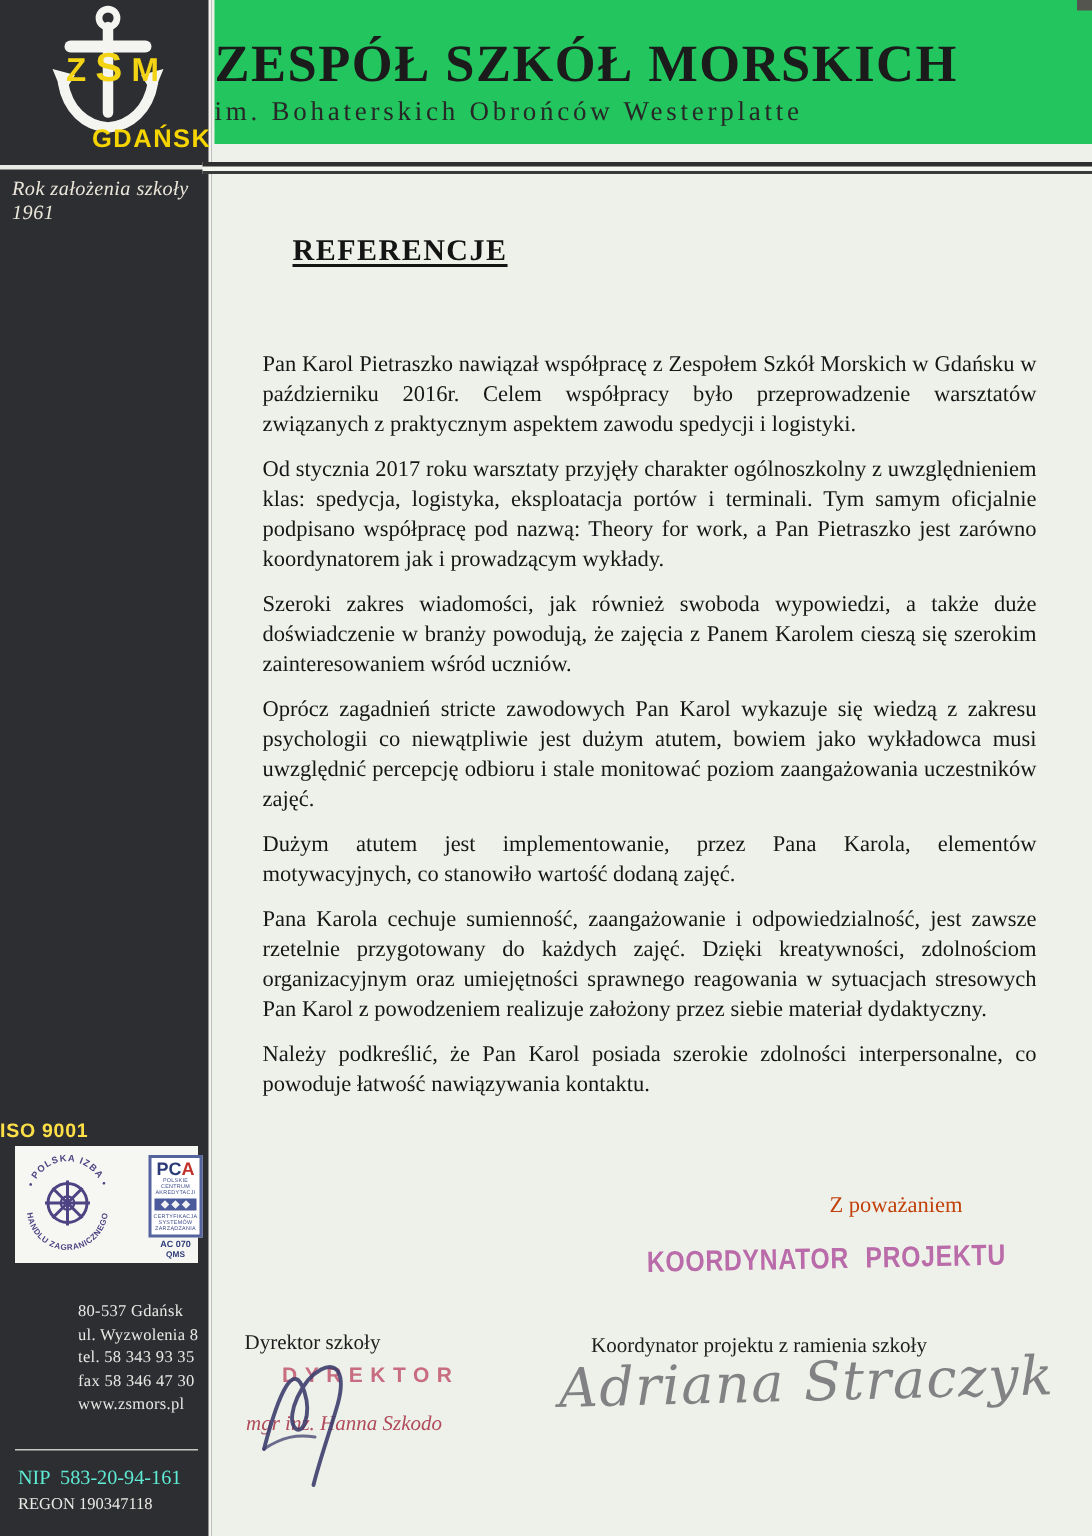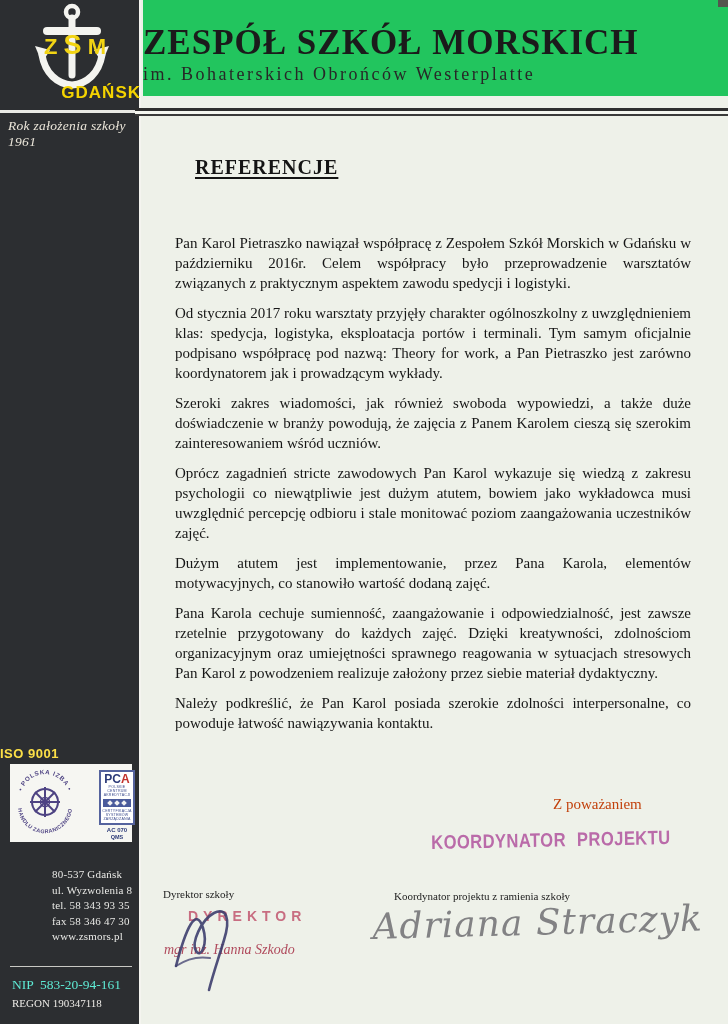--- a/index.html
+++ b/index.html
@@ -89,21 +89,21 @@
     font-size:15px; line-height:20px; margin:0 0 10px;
     text-align:justify; color:#161616;
   }
   .closing { position:absolute; left:553px; top:796px; font-size:15px; color:#c2410c; }
   .coord-stamp {
     position:absolute; left:431px; top:831px;
     font-family:"Liberation Sans", sans-serif; font-weight:bold; font-size:19.5px;
     color:#b660a4; letter-spacing:0.5px; word-spacing:7px; white-space:nowrap;
     transform:scaleX(0.85) rotate(-1deg); transform-origin:left top; opacity:0.92;
   }
-  .sign-label { position:absolute; font-size:11px; color:#1d1d1d; }
+  .sign-label { position:absolute; font-size:14px; color:#1d1d1d; }
   .label-left  { left:163px; top:888px; }
   .label-right { left:394px; top:890px;text-align:center; }
   .dyr-stamp {
     position:absolute; left:188px; top:908px;
     font-family:"Liberation Sans", sans-serif; font-size:14px; font-weight:600;
     letter-spacing:5px; color:rgba(193,86,110,0.85); white-space:nowrap;
   }
   .dyr-name {
     position:absolute; left:164px; top:942px; font-style:italic; font-size:14px;
     color:#b04a5c; white-space:nowrap;

